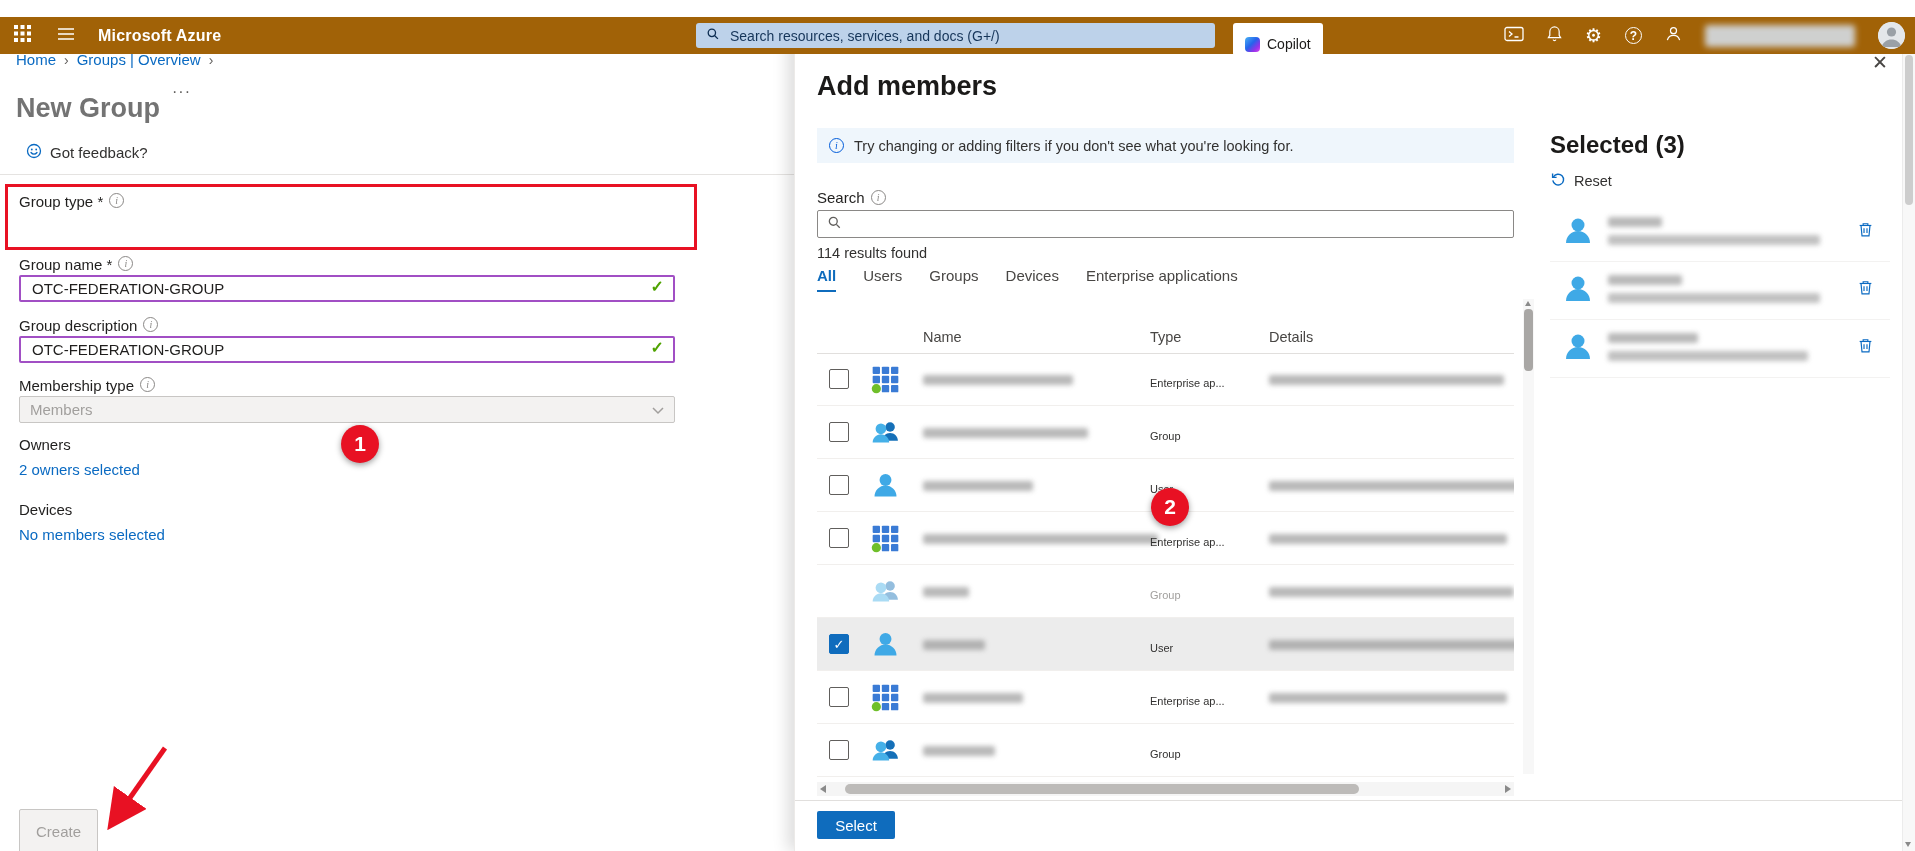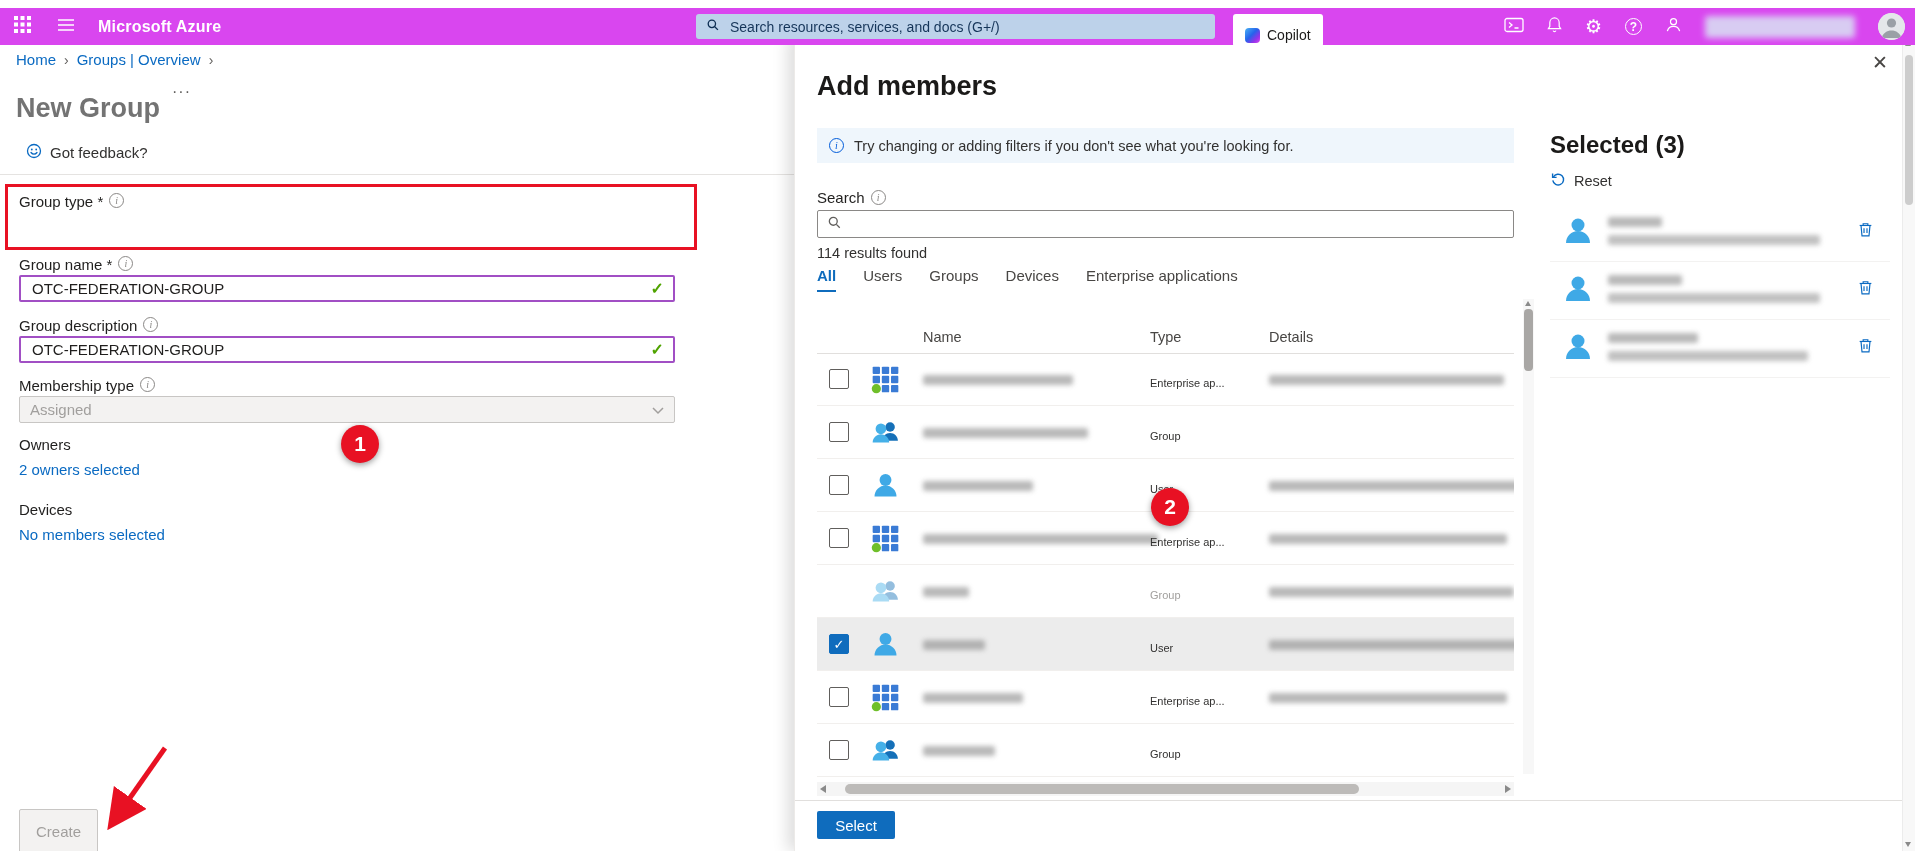--- a/index.html
+++ b/index.html
@@ -1,20 +1,20 @@
 <!DOCTYPE html>
 <html><head>
 <meta charset="utf-8">
 <style>
   html,body{margin:0;padding:0;background:#fff;}
   .screen{position:relative;width:1915px;height:851px;overflow:hidden;background:#fff;
           font-family:"Liberation Sans",sans-serif;color:#323130;}
 
   
-  .topbar{position:absolute;top:8px;left:0;width:100%;height:37px;background:#d946ef;color:#fff;z-index:90;}
+  .topbar{position:absolute;top:17px;left:0;width:100%;height:37px;background:#a16207;color:#fff;z-index:90;}
   .tb-left{position:absolute;left:0;top:0;height:37px;display:flex;align-items:center;}
   .tb-icon-btn{width:44px;height:37px;display:flex;align-items:center;justify-content:center;cursor:pointer;}
   .tb-title{margin-left:10px;font-size:16px;font-weight:700;letter-spacing:.2px;white-space:nowrap;}
   .tb-search{position:absolute;left:696px;top:6px;width:519px;height:25px;background:#bdd2ea;border-radius:3px;
              display:flex;align-items:center;gap:8px;padding:0 10px;box-sizing:border-box;}
   .tb-search input{flex:1;border:none;background:transparent;outline:none;font-size:14px;color:#0d2d52;font-family:inherit;}
   .tb-search input::placeholder{color:#0d2d52;opacity:.95;}
   .tb-copilot{position:absolute;left:1233px;top:6px;height:25px;background:#fff;border-radius:3px;display:flex;
               align-items:flex-end;gap:7px;padding:4px 12px;color:#1b1a19;font-size:14px;cursor:pointer;}
   .cp-icon{width:15px;height:15px;border-radius:4px;background:linear-gradient(135deg,#4ab3f4 0%,#2563eb 45%,#9333ea 75%,#d946ef 100%);}
@@ -39,21 +39,21 @@
   .fld-label{position:absolute;display:flex;gap:6px;font-size:15px;color:#201f1e;}
   .info{width:15px;height:15px;border-radius:50%;border:1px solid #8a8886;color:#8a8886;font-size:10px;
         display:inline-flex;align-items:center;justify-content:center;font-style:italic;flex:none;
         font-family:"Liberation Serif",serif;box-sizing:border-box;}
   .info.blue{border-color:#015cda;color:#015cda;}
   .select-box{position:absolute;width:656px;height:27px;border:1px solid #605e5c;border-radius:2px;background:#fff;
               display:flex;align-items:center;justify-content:space-between;padding:0 10px;font-size:15px;
               color:#201f1e;box-sizing:border-box;cursor:pointer;}
   .select-box.disabled{background:#f3f2f1;border-color:#c8c6c4;color:#a19f9d;cursor:default;}
   .text-input{position:absolute;width:656px;height:27px;border:2px solid #a14fc4;border-radius:2px;background:#fff;
-              display:flex;align-items:center;gap:4px;padding:0 9px;box-sizing:border-box;}
+              display:flex;gap:4px;padding:0 9px;box-sizing:border-box;}
   .text-input input{flex:1;border:none;outline:none;background:transparent;font-size:15px;color:#201f1e;font-family:inherit;}
   .check{color:#4fa300;font-weight:700;font-size:16px;flex:none;}
   .form-link{position:absolute;font-size:15px;color:#0a6ac2;cursor:pointer;}
   .create-btn{position:absolute;left:19px;top:772px;width:79px;height:44px;background:#f3f2f1;border:1px solid #c8c6c4;
               color:#a19f9d;border-radius:2px;font-size:15px;font-family:inherit;}
 
   
   .panel{position:absolute;left:794px;top:0;width:1109px;bottom:0;background:#fff;
          box-shadow:-7px 0 14px rgba(0,0,0,.13);border-left:1px solid #eceae8;}
   .panel-title{position:absolute;left:22px;top:12px;font-size:27px;font-weight:700;color:#1b1a19;}
@@ -250,21 +250,21 @@
     <div class="text-input" style="left:19px;top:299px;">
       <input value="OTC-FEDERATION-GROUP" style="">
       <span class="check">✓</span>
     </div>
 
     <div class="fld-label" style="left:19px;top:340px;">
       <span>Membership type</span>
       <span class="info">i</span>
     </div>
     <div class="select-box disabled" style="left:19px;top:359px;">
-      <span>Assigned</span>
+      <span>Members</span>
       <span>
         <svg width="12" height="8" viewBox="0 0 12 8">
             <path d="M1 1l5 5 5-5" stroke="#a19f9d" stroke-width="1.5" fill="none"></path>
           </svg>
       </span>
     </div>
 
     <div class="fld-label" style="left:19px;top:399px;">
       <span>Owners</span>
     </div>

